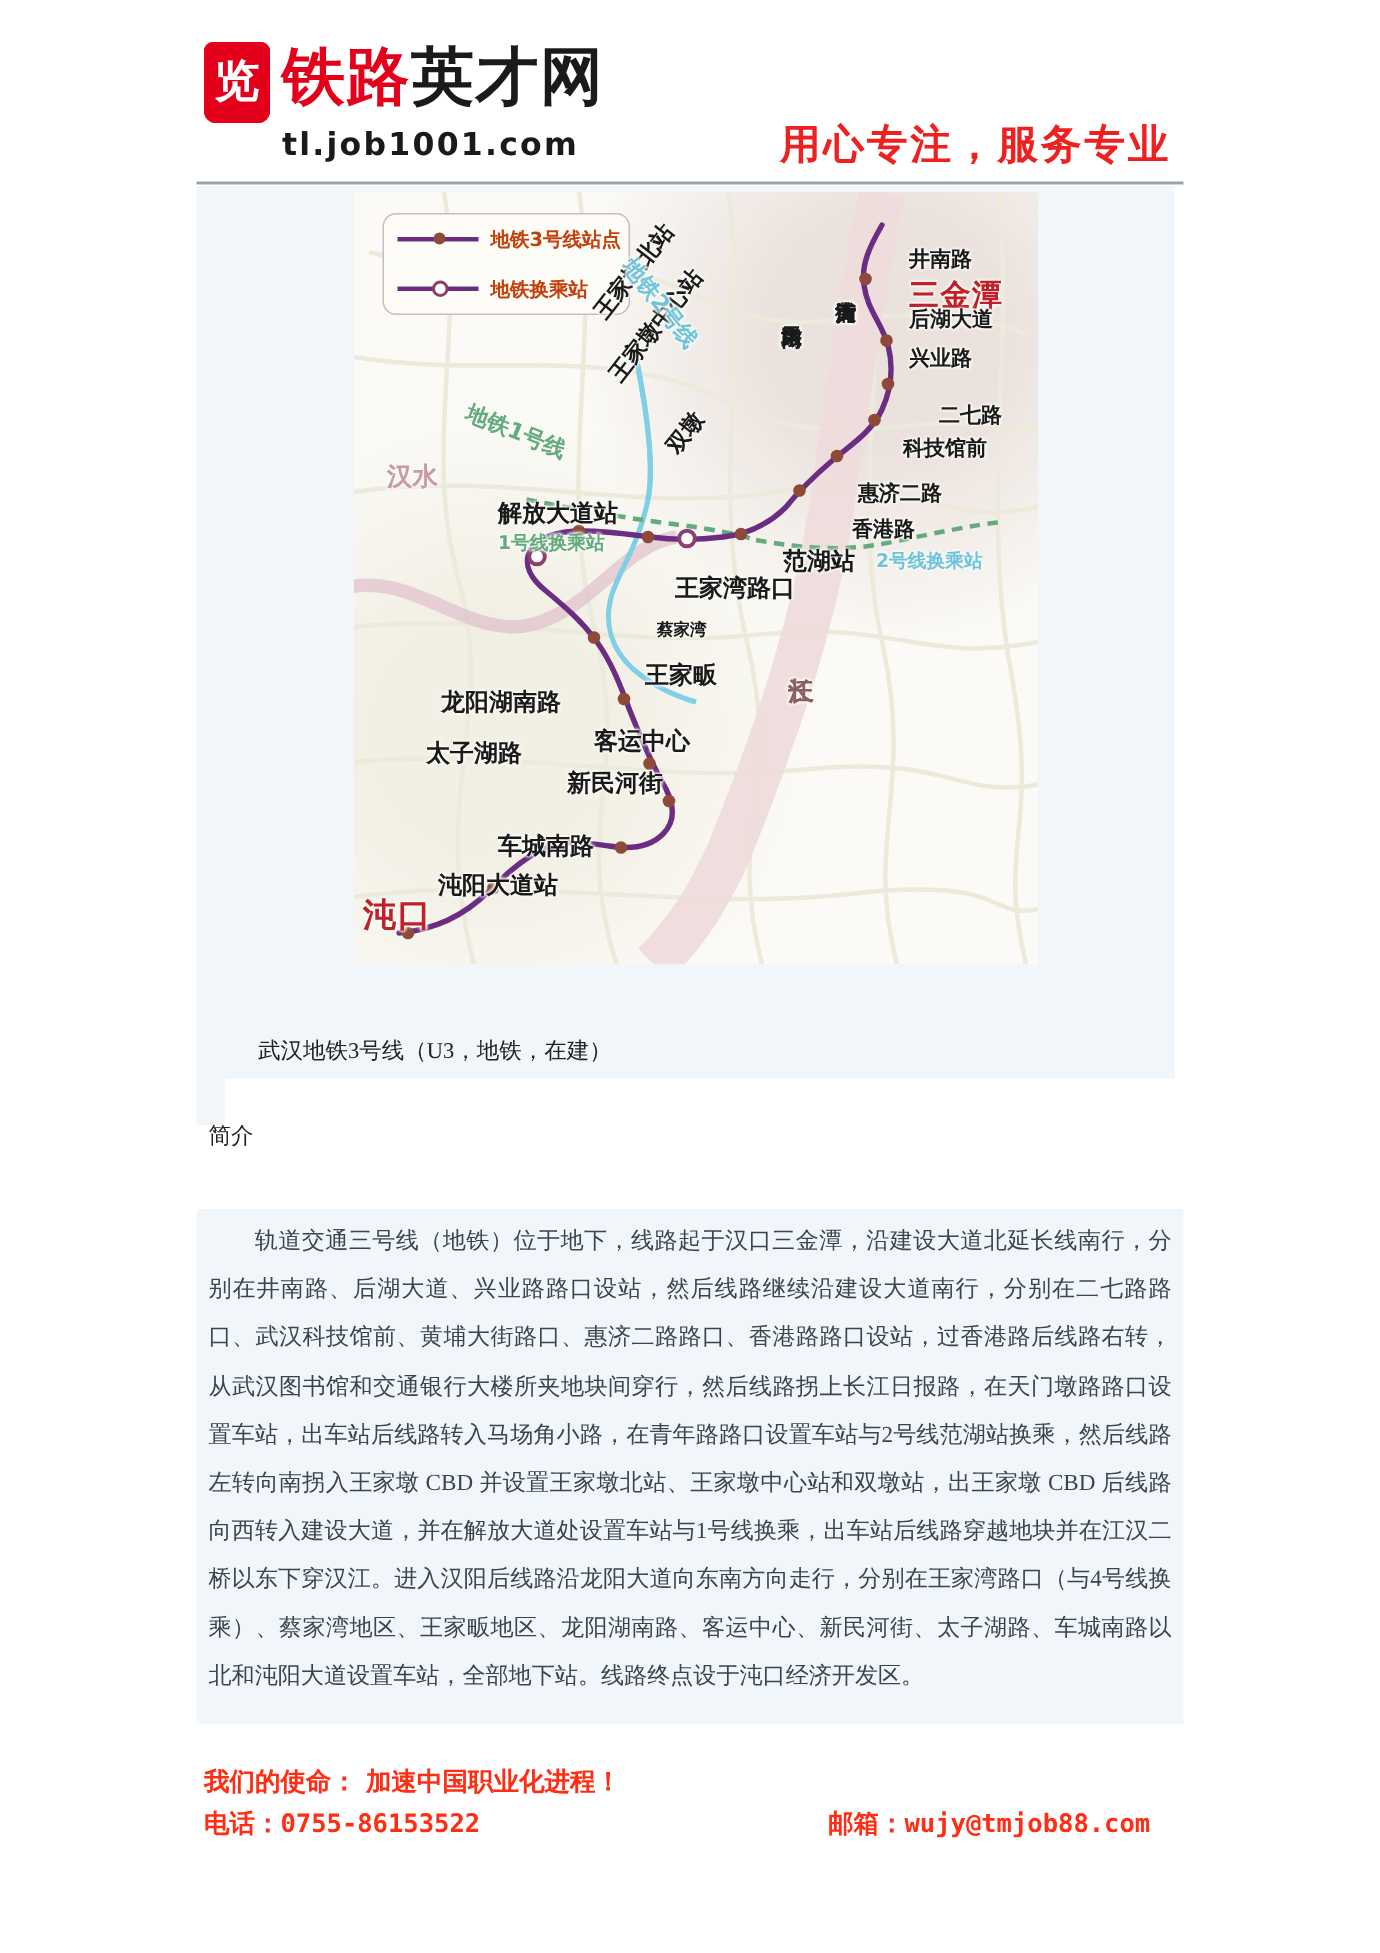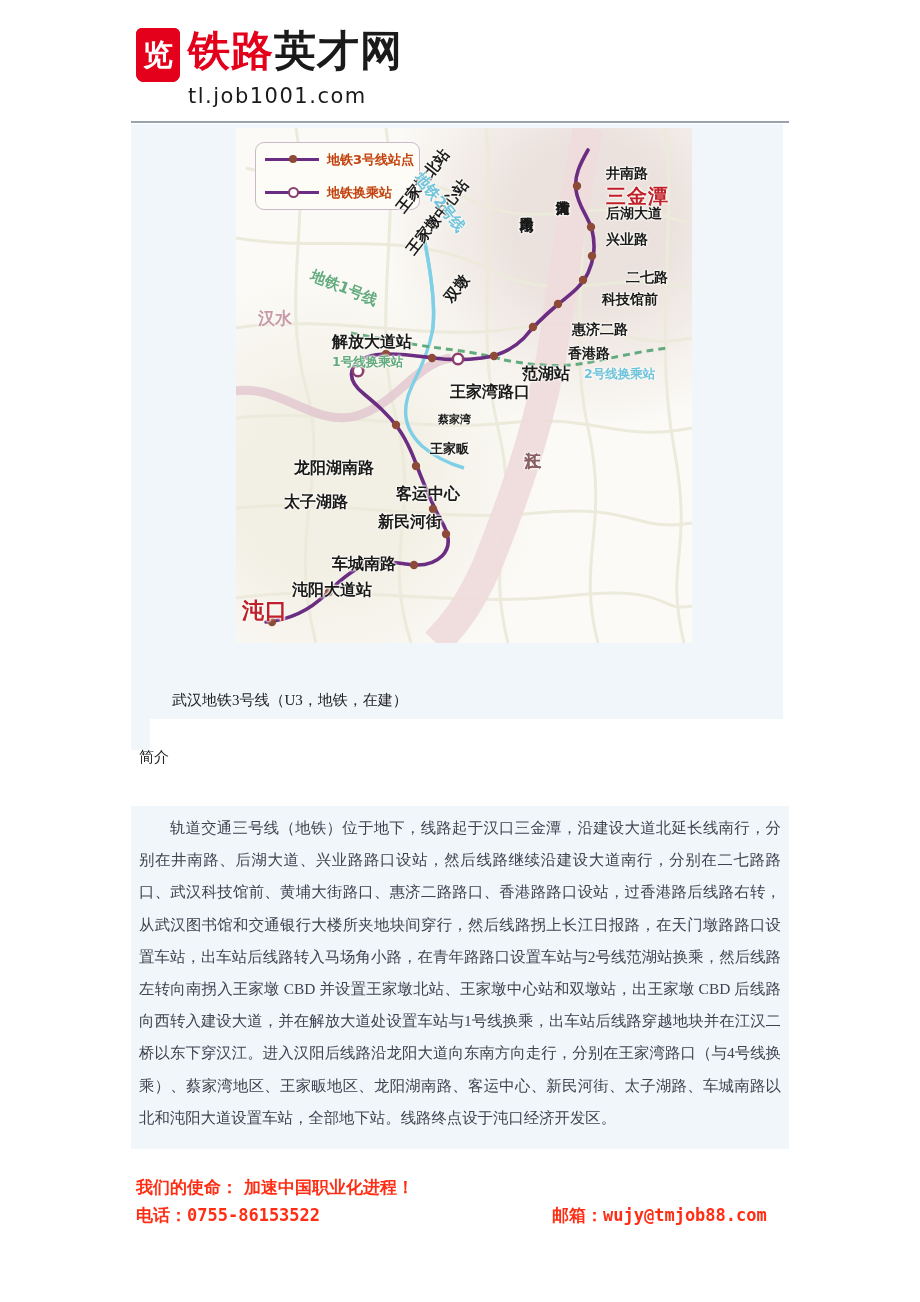--- a/index.html
+++ b/index.html
@@ -30,21 +30,21 @@
   }
   .logo-cn{
     font-family:"DejaVu Sans","Liberation Sans",sans-serif;
     font-weight:bold;font-size:42px;line-height:46px;
     letter-spacing:1px;white-space:nowrap;
   }
   .logo-cn .red{color:#e4001b;}
   .logo-cn .blk{color:#1a1a1a;}
   .logo-url{
     font-family:"DejaVu Sans","Liberation Sans",sans-serif;
-    font-weight:normal;font-size:21px;color:#1a1a1a;
+    font-weight:bold;font-size:21px;color:#1a1a1a;
     letter-spacing:1.5px;margin-left:52px;margin-top:2px;
     white-space:nowrap;
   }
   .tagline{
     position:absolute;left:520px;top:78px;
     font-family:"DejaVu Serif","Liberation Serif",serif;
     font-size:27px;color:#ef2020;font-weight:bold;
     letter-spacing:2px;white-space:nowrap;
   }
   .hdr-rule{
@@ -140,20 +140,21 @@
 <body>
 
 <div class="header">
   <div class="logo-wrap">
     <div class="logo-row">
       <div class="logo-seal">览</div>
       <div class="logo-cn"><span class="red">铁路</span><span class="blk">英才网</span></div>
     </div>
     <div class="logo-url">tl.job1001.com</div>
   </div>
+  <div class="tagline">用心专注，服务专业</div>
   <div class="hdr-rule"></div>
 </div>
 
 <div class="panel-blue" id="panel-map"></div>
 <div class="panel-blue" id="panel-stub"></div>
 <div class="panel-blue" id="panel-body"></div>
 
 <div class="map">
 
   <svg width="456" height="515" viewBox="0 0 456 515">
@@ -261,21 +262,21 @@
 
   <div class="mlabel st rot" style="left:206px;top:168px;transform:rotate(-52deg);font-size:15px;">双墩</div>
   <div class="mlabel st rot" style="left:168px;top:120px;transform:rotate(-52deg);font-size:15px;">王家墩中心站</div>
   <div class="mlabel st rot" style="left:158px;top:78px;transform:rotate(-52deg);font-size:15px;">王家墩北站</div>
 
   <div class="mlabel st" style="left:96px;top:206px;font-size:16px;text-align:right;">解放大道站</div>
   <div class="mlabel l1" style="left:96px;top:228px;font-size:12.5px;font-family:'DejaVu Sans',sans-serif;font-weight:bold;">1号线换乘站</div>
 
   <div class="mlabel st" style="left:214px;top:256px;font-size:16px;">王家湾路口</div>
   <div class="mlabel st" style="left:202px;top:286px;font-size:11px;">蔡家湾</div>
-  <div class="mlabel st" style="left:194px;top:314px;font-size:13px;">王家畈</div>
+  <div class="mlabel st" style="left:194px;top:314px;font-size:16px;">王家畈</div>
   <div class="mlabel st" style="left:58px;top:332px;font-size:16px;">龙阳湖南路</div>
   <div class="mlabel st" style="left:160px;top:358px;font-size:16px;">客运中心</div>
   <div class="mlabel st" style="left:48px;top:366px;font-size:16px;">太子湖路</div>
   <div class="mlabel st" style="left:142px;top:386px;font-size:16px;">新民河街</div>
   <div class="mlabel st" style="left:96px;top:428px;font-size:16px;">车城南路</div>
   <div class="mlabel st" style="left:56px;top:454px;font-size:16px;">沌阳大道站</div>
 
   <div class="mlabel l2 rot" style="left:188px;top:42px;transform:rotate(52deg);font-size:15px;font-family:'DejaVu Sans',sans-serif;">地铁2号线</div>
   <div class="mlabel l1 rot" style="left:78px;top:140px;transform:rotate(22deg);font-size:15px;font-family:'DejaVu Sans',sans-serif;">地铁1号线</div>
 

